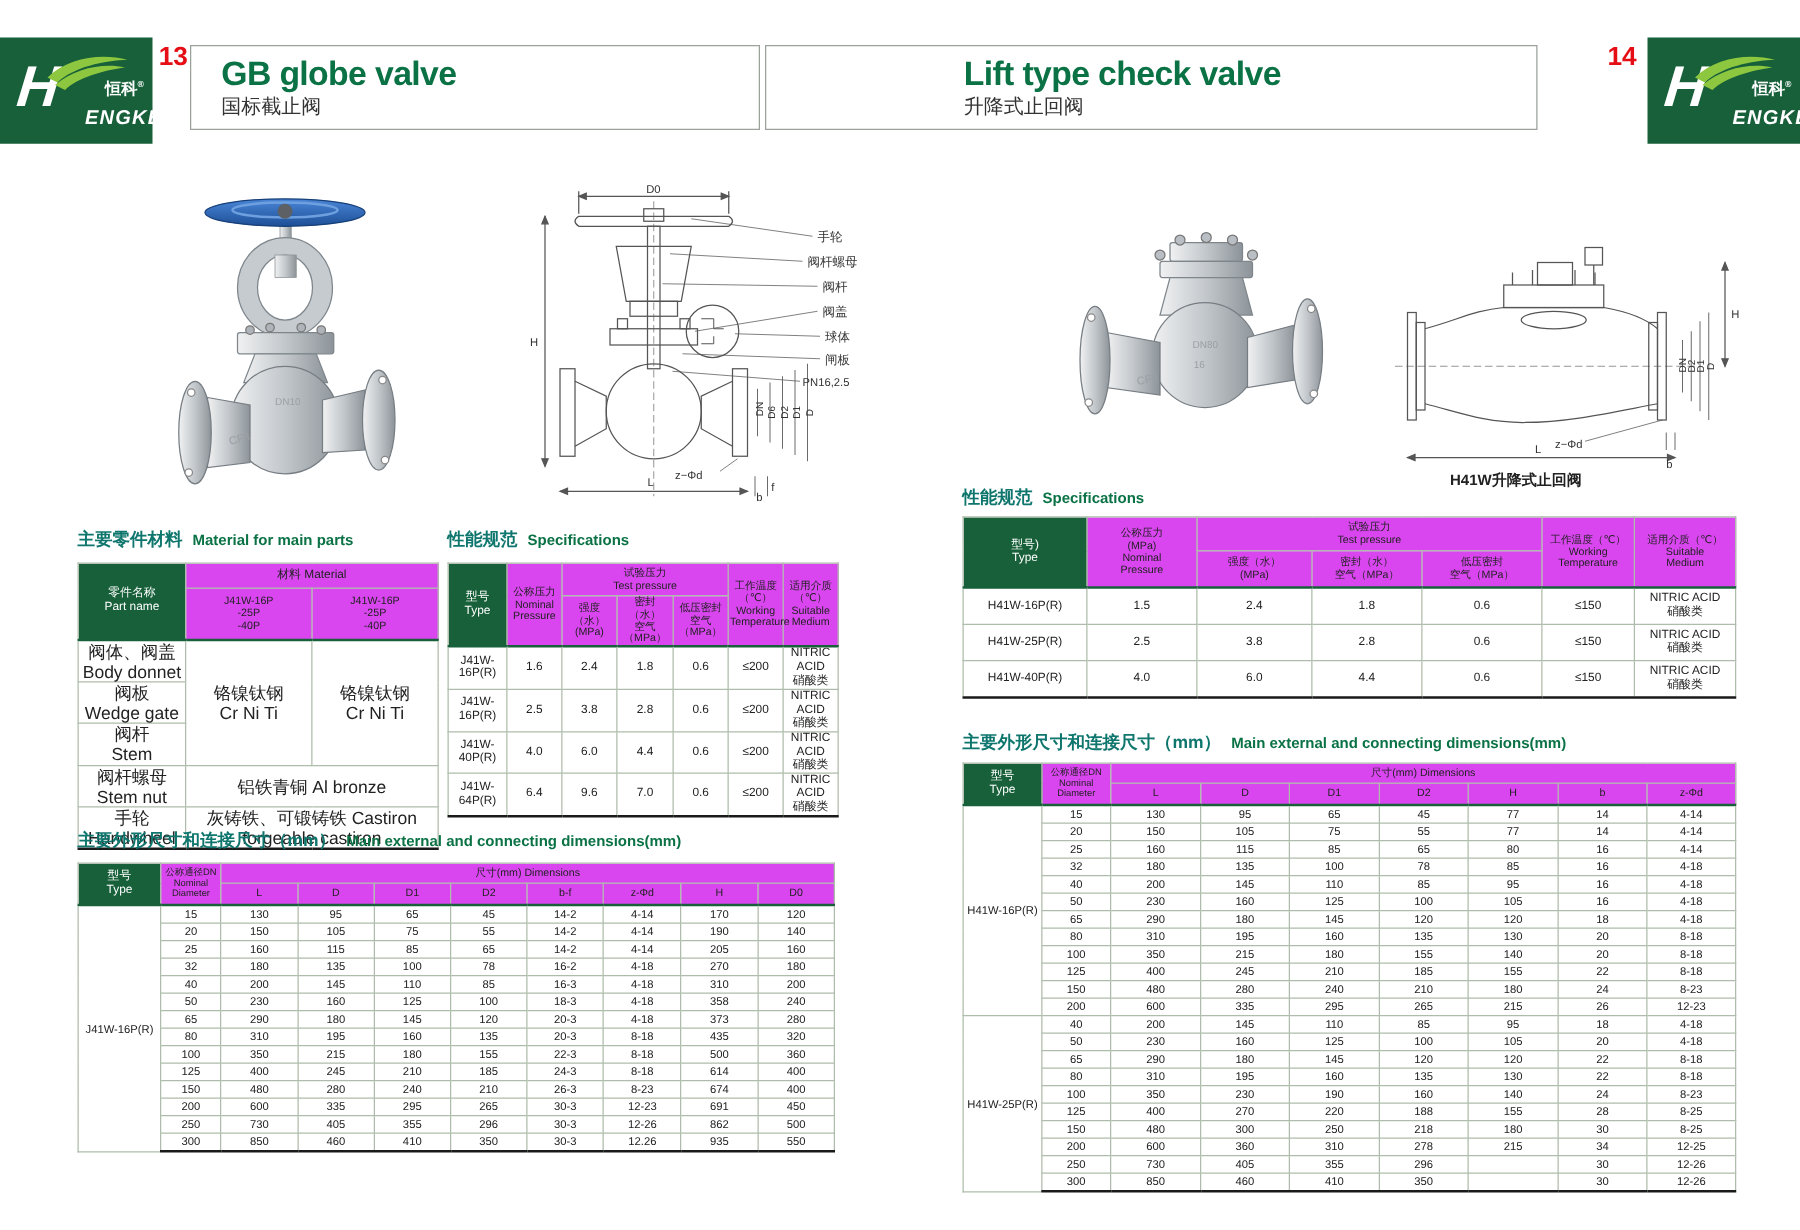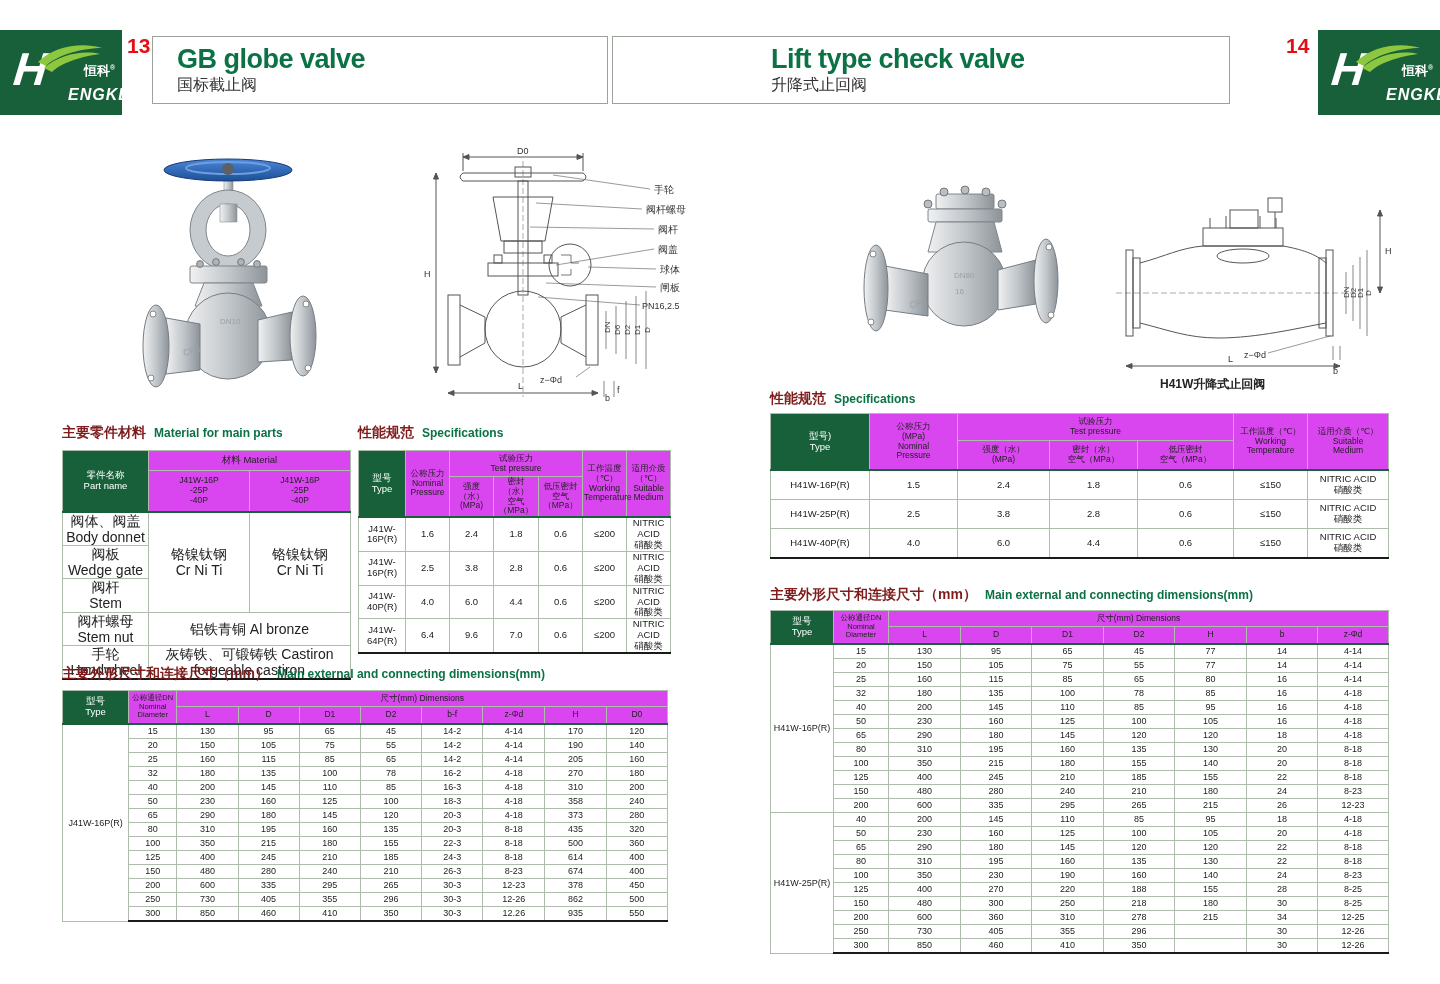--- a/index.html
+++ b/index.html
@@ -15,21 +15,21 @@
           font-style:italic;letter-spacing:1px;margin-left:16px;}
   .logo-zh{position:absolute;left:84px;top:32px;color:#fff;font-size:13px;font-weight:bold;}
   .logo-zh sup{font-size:7px;}
   .page-num{position:absolute;top:34px;color:#e60e15;font-size:21px;font-weight:bold;}
   .title-box{position:absolute;top:36px;height:68px;border:1px solid #9aa29a;background:#fff;box-sizing:border-box;}
   .title-en{font-size:27px;font-weight:bold;color:#0a7245;line-height:1.05;letter-spacing:-0.5px;}
   .title-zh{font-size:16px;color:#333;margin-top:2px;}
 
   
   .sec-title{position:absolute;white-space:nowrap;}
-  .sec-title .zh{color:#7f1d1d;font-weight:bold;font-size:14px;}
+  .sec-title .zh{color:#0f766e;font-weight:bold;font-size:14px;}
   .sec-title .en{color:#0a7245;font-weight:bold;font-size:12px;margin-left:8px;}
 
   
   table.t{border-collapse:collapse;table-layout:fixed;position:absolute;background:#fff;}
   .t th,.t td{border:1px solid #aebcab;text-align:center;vertical-align:middle;
               white-space:pre-line;padding:0 1px;line-height:1.15;font-weight:normal;}
   .t thead th{background:#d946ef;font-size:8.5px;color:#222;}
   .t .th-dark{background:#17603a;color:#fff;font-size:9.5px;}
   .t .hb{border-bottom:2px solid #17603a;}
   .t tbody td{font-size:9px;color:#222;background:#fff;}
@@ -544,21 +544,21 @@
           <td>400</td>
         </tr>
         <tr>
           <td>200</td>
           <td>600</td>
           <td>335</td>
           <td>295</td>
           <td>265</td>
           <td>30-3</td>
           <td>12-23</td>
-          <td>378</td>
+          <td>691</td>
           <td>450</td>
         </tr>
         <tr>
           <td>250</td>
           <td>730</td>
           <td>405</td>
           <td>355</td>
           <td>296</td>
           <td>30-3</td>
           <td>12-26</td>

